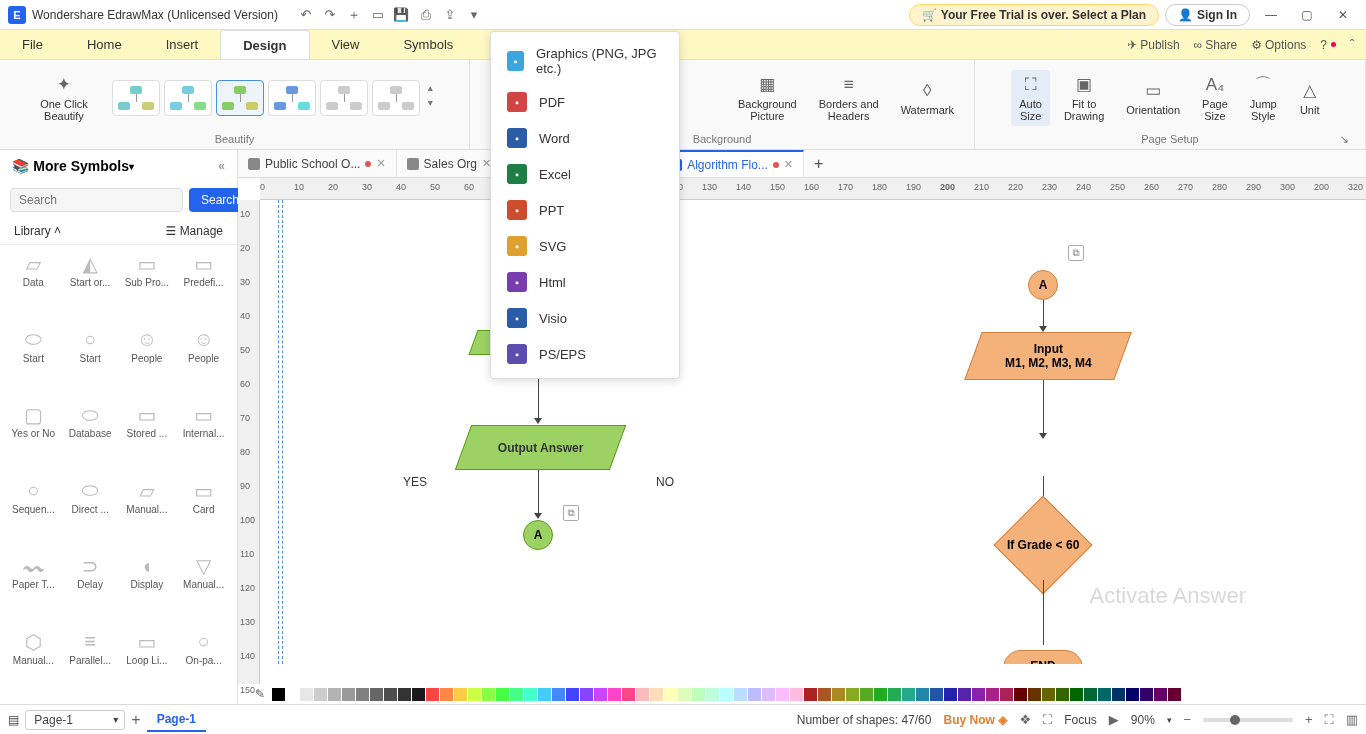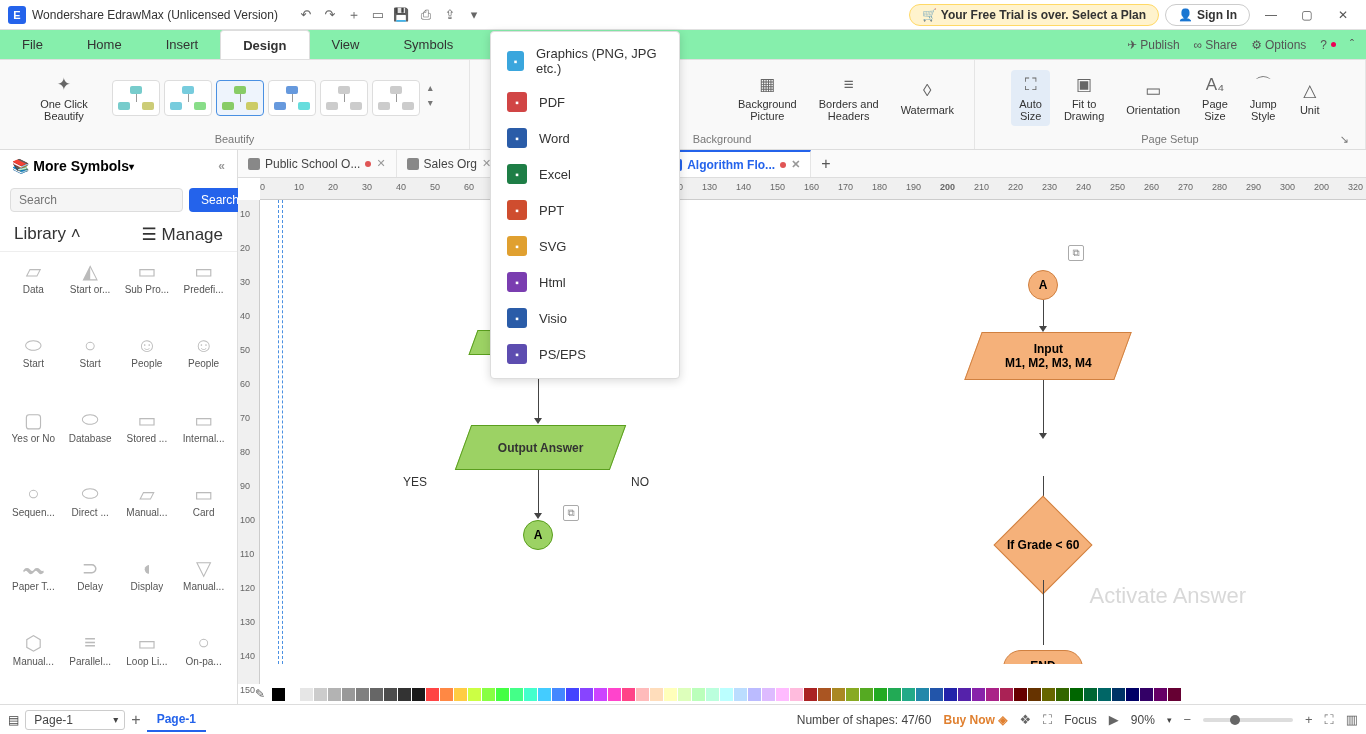--- a/index.html
+++ b/index.html
@@ -10,21 +10,21 @@
 .logo { width:18px; height:18px; background:#2463eb; border-radius:3px; margin-right:6px; display:flex; align-items:center; justify-content:center; color:#fff; font-size:11px; font-weight:bold; }
 .app-title { font-size:12px; color:#333; margin-right:10px; }
 .qat { display:flex; gap:8px; margin-left:10px; }
 .qat-icon { width:16px; height:16px; color:#666; cursor:pointer; font-size:13px; display:flex; align-items:center; justify-content:center; }
 .titlebar-right { margin-left:auto; display:flex; align-items:center; gap:6px; }
 .trial-banner { background:#fff3cd; border:1px solid #ffd966; border-radius:14px; padding:3px 12px; font-size:12px; color:#333; font-weight:bold; display:flex; align-items:center; gap:4px; }
 .signin { background:#fff; border:1px solid #ccc; border-radius:14px; padding:3px 12px; font-size:12px; color:#333; font-weight:bold; display:flex; align-items:center; gap:4px; }
 .win-btn { width:30px; height:22px; display:flex; align-items:center; justify-content:center; color:#555; font-size:12px; }
 
 
-.menubar { height:30px; background:#86efac; display:flex; align-items:center; border-bottom:1px solid #e0e0e0; }
+.menubar { height:30px; background:#fef9c3; display:flex; align-items:center; border-bottom:1px solid #e0e0e0; }
 .menu-item { padding:0 22px; font-size:13px; color:#333; height:100%; display:flex; align-items:center; cursor:pointer; }
 .menu-item.active { background:#fff; border-top:1px solid #ddd; border-left:1px solid #ddd; border-right:1px solid #ddd; border-radius:4px 4px 0 0; font-weight:600; }
 .menubar-right { margin-left:auto; display:flex; align-items:center; gap:14px; padding-right:12px; font-size:12px; color:#555; }
 .mb-ctrl { display:flex; align-items:center; gap:3px; cursor:pointer; }
 
 .ribbon { height:90px; background:#f9f9f9; display:flex; border-bottom:1px solid #ddd; position:relative; }
 .rib-group { padding:4px 12px; display:flex; flex-direction:column; align-items:center; border-right:1px solid #e5e5e5; }
 .rib-group-content { flex:1; display:flex; align-items:center; gap:6px; }
 .rib-group-label { font-size:11px; color:#777; padding-top:2px; }
 .rib-btn { display:flex; flex-direction:column; align-items:center; justify-content:center; padding:4px 8px; font-size:11px; color:#333; gap:2px; cursor:pointer; border-radius:4px; }
@@ -39,30 +39,30 @@
 .ts-line { position:absolute; top:8px; left:18px; width:1px; height:8px; background:#999; }
 .theme-arrow { padding:2px 4px; font-size:10px; color:#777; }
 
 
 .left-panel { position:absolute; left:0; top:150px; bottom:30px; width:238px; background:#fff; border-right:1px solid #ddd; display:flex; flex-direction:column; }
 .lp-head { display:flex; align-items:center; padding:8px 12px; font-weight:bold; font-size:14px; }
 .lp-collapse { margin-left:auto; color:#999; font-size:12px; }
 .lp-search { display:flex; padding:6px 10px; gap:6px; }
 .lp-search input { flex:1; border:1px solid #ddd; border-radius:4px; padding:4px 8px; font-size:12px; background:#f5f5f5; }
 .lp-search-btn { background:#2463eb; color:#fff; border:none; padding:4px 12px; border-radius:4px; font-size:12px; cursor:pointer; }
-.lp-bar { display:flex; justify-content:space-between; padding:6px 14px; font-size:17px; color:#333; border-bottom:1px solid #eee; }
+.lp-bar { display:flex; justify-content:space-between; padding:6px 14px; font-size:12px; color:#333; border-bottom:1px solid #eee; }
 .shape-grid { flex:1; overflow:auto; padding:4px 6px; display:grid; grid-template-columns:repeat(4,1fr); gap:2px 2px; }
 .shape-cell { display:flex; flex-direction:column; align-items:center; padding:2px; }
 .shape-sv { width:32px; height:26px; display:flex; align-items:center; justify-content:center; }
 .shape-lbl { font-size:10px; color:#555; text-align:center; white-space:nowrap; overflow:hidden; text-overflow:ellipsis; max-width:48px; }
 
 
 .doc-tabs { position:absolute; left:238px; right:0; top:150px; height:28px; background:#fafafa; display:flex; align-items:center; border-bottom:1px solid #ddd; }
 .doc-tab { display:flex; align-items:center; gap:5px; padding:0 10px; font-size:12px; color:#444; height:100%; border-right:1px solid #e5e5e5; max-width:180px; cursor:pointer; }
-.doc-tab.active { background:#fff; border-top:2px solid #2463eb; color:#2463eb; font-weight:700; }
+.doc-tab.active { background:#fff; border-top:2px solid #2463eb; color:#2463eb; font-weight:400; }
 .tab-ico { width:12px; height:12px; background:#4a90e2; border-radius:2px; }
 .tab-txt { white-space:nowrap; overflow:hidden; text-overflow:ellipsis; }
 .tab-dot { width:6px; height:6px; border-radius:50%; background:#e05555; }
 .tab-close { color:#999; font-size:11px; }
 .tab-add { padding:0 10px; color:#555; font-size:16px; cursor:pointer; }
 
 
 .canvas-wrap { position:absolute; left:238px; top:178px; right:0; bottom:30px; background:#fff; }
 .ruler-h { position:absolute; top:0; left:22px; right:0; height:22px; background:#f0f0f0; border-bottom:1px solid #ccc; font-size:9px; color:#666; }
 .ruler-v { position:absolute; top:22px; left:0; bottom:20px; width:22px; background:#f0f0f0; border-right:1px solid #ccc; font-size:9px; color:#666; }
@@ -527,21 +527,21 @@
 
     <div class="shape parallelo" style="left:195px;top:130px;width:50px;height:25px">
         <span class="txt"></span>
       </div>
     <div class="arrow-line" style="left:260px;top:155px;height:65px"></div>
     <div class="arrow-head" style="left:256px;top:218px"></div>
     <div class="shape parallelo" style="left:185px;top:225px;width:155px;height:45px">
         <span class="txt">Output Answer</span>
       </div>
     <div class="canvas-text" style="left:125px;top:275px">YES</div>
-    <div class="canvas-text" style="left:353px;top:275px">NO</div>
+    <div class="canvas-text" style="left:378px;top:275px">NO</div>
     <div class="arrow-line" style="left:260px;top:270px;height:45px"></div>
     <div class="arrow-head" style="left:256px;top:313px"></div>
     <div class="shape circle-green" style="left:245px;top:320px">
         <span>A</span>
       </div>
     <div class="copy-icon" style="left:285px;top:305px">⧉</div>
 
     <div class="copy-icon" style="left:790px;top:45px">⧉</div>
     <div class="shape circle-orange" style="left:750px;top:70px">
         <span>A</span>

